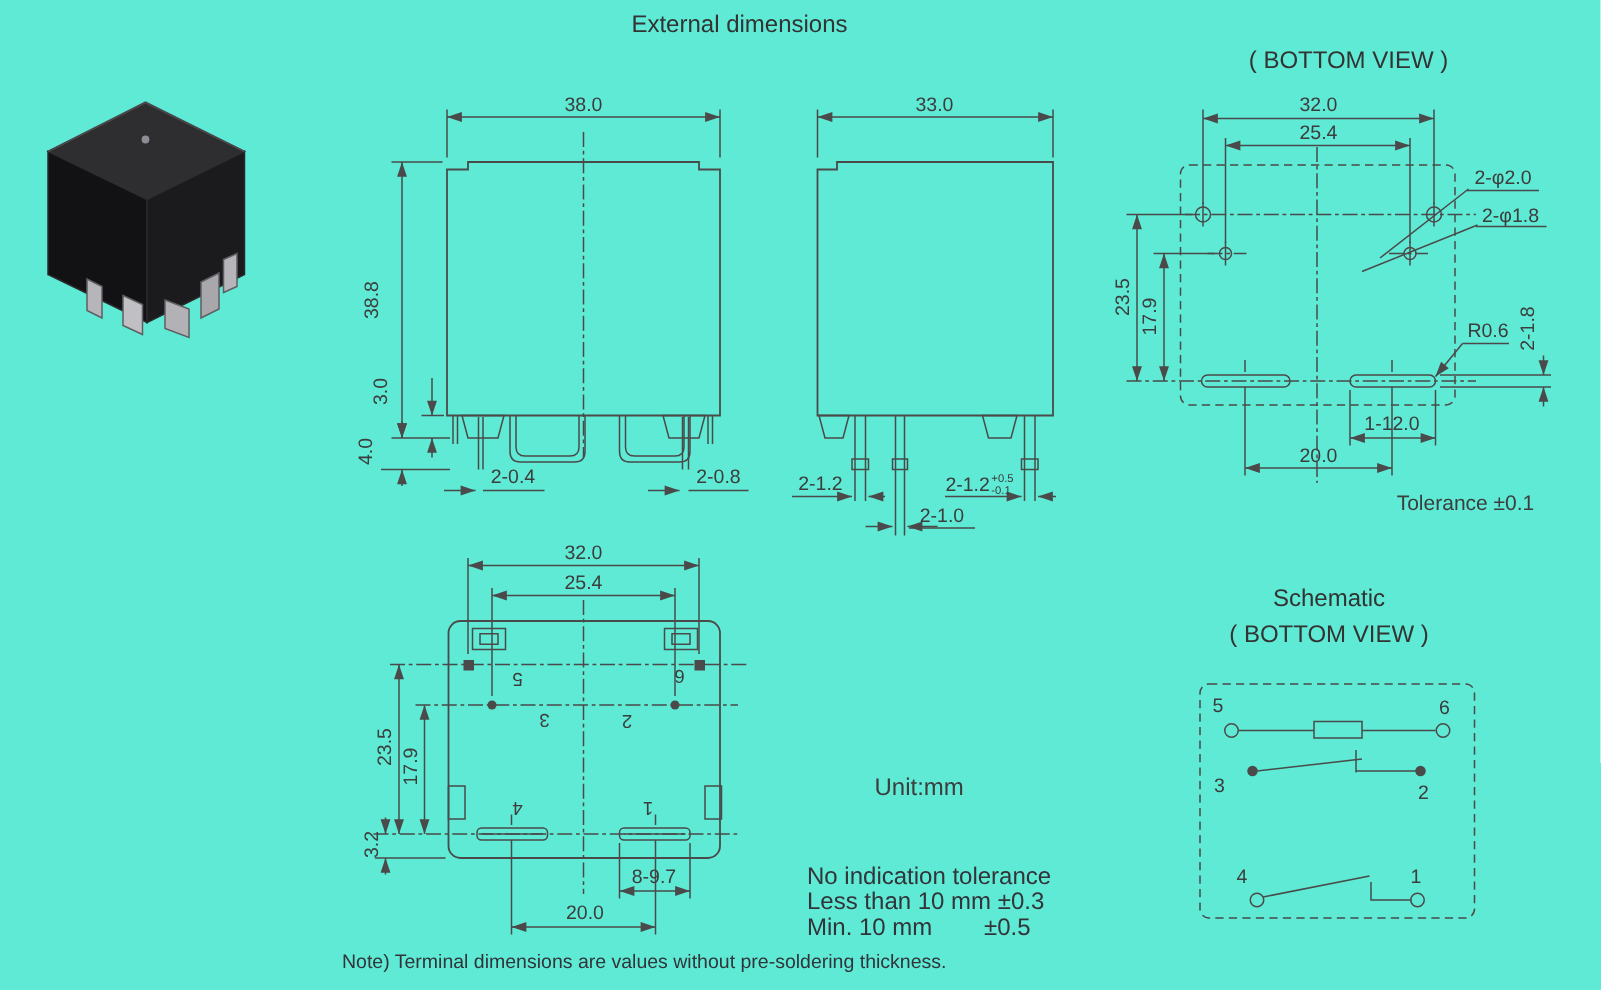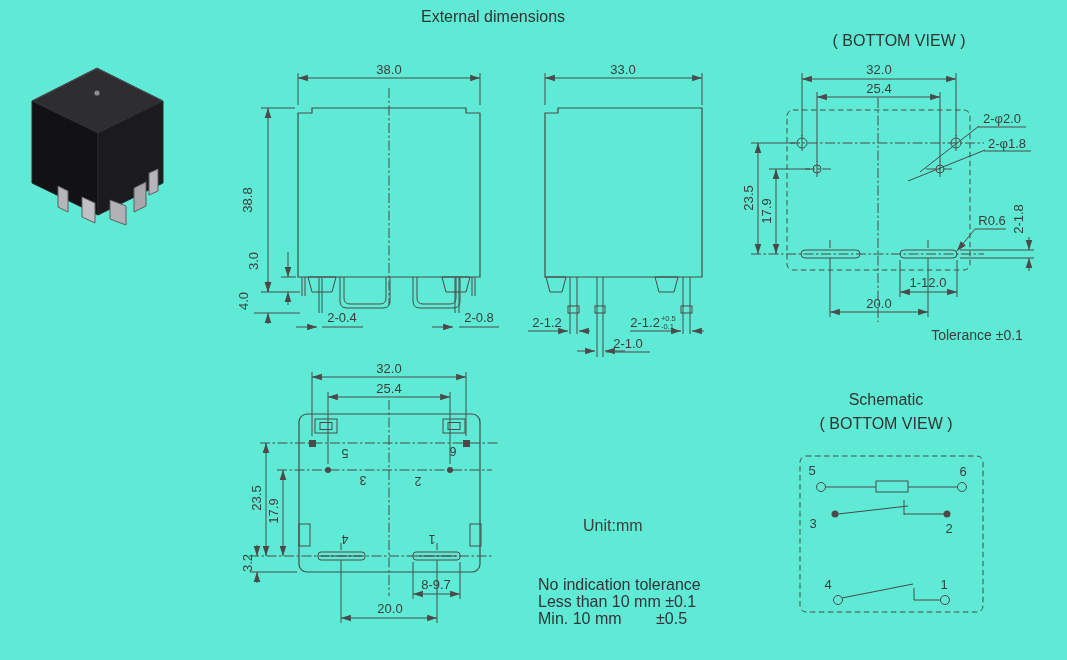--- a/index.html
+++ b/index.html
@@ -292,17 +292,18 @@
 
 <div class="lbl pinnum" style="left:812px;top:471px">5</div>
 <div class="lbl pinnum" style="left:963px;top:472px">6</div>
 <div class="lbl pinnum" style="left:813px;top:524px">3</div>
 <div class="lbl pinnum" style="left:949px;top:529px">2</div>
 <div class="lbl pinnum" style="left:828px;top:585px">4</div>
 <div class="lbl pinnum" style="left:944px;top:585px">1</div>
 
 <div class="lbl anchor" style="left:583px;top:517px;font-size:16px">Unit:mm</div>
 <div class="lbl anchor tolblock" style="left:538px;top:576px">No indication tolerance</div>
-<div class="lbl anchor tolblock" style="left:538px;top:593px">Less than 10 mm ±0.1</div>
+<div class="lbl anchor tolblock" style="left:538px;top:593px">Less than 10 mm ±0.3</div>
 <div class="lbl anchor tolblock" style="left:538px;top:610px">Min. 10 mm</div>
 <div class="lbl anchor tolblock" style="left:656px;top:610px">±0.5</div>
+<div class="lbl anchor note" style="left:228px;top:634px">Note) Terminal dimensions are values without pre-soldering thickness.</div>
 
 </div>
 
 </body></html>

